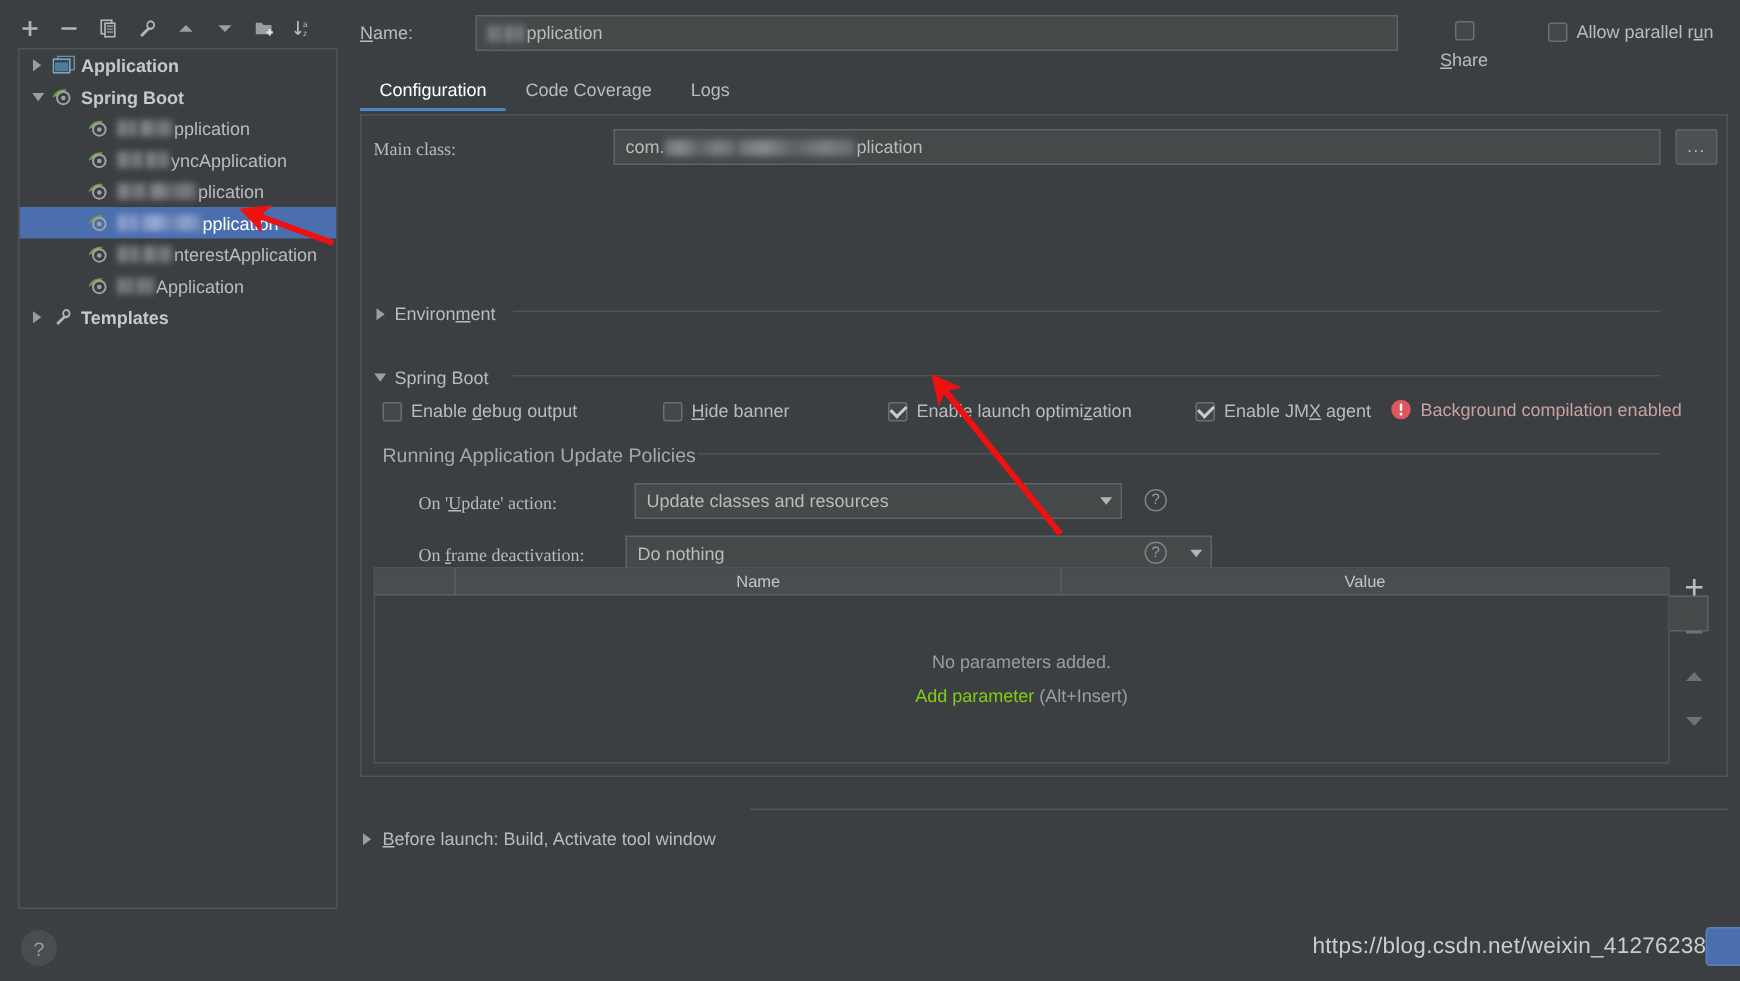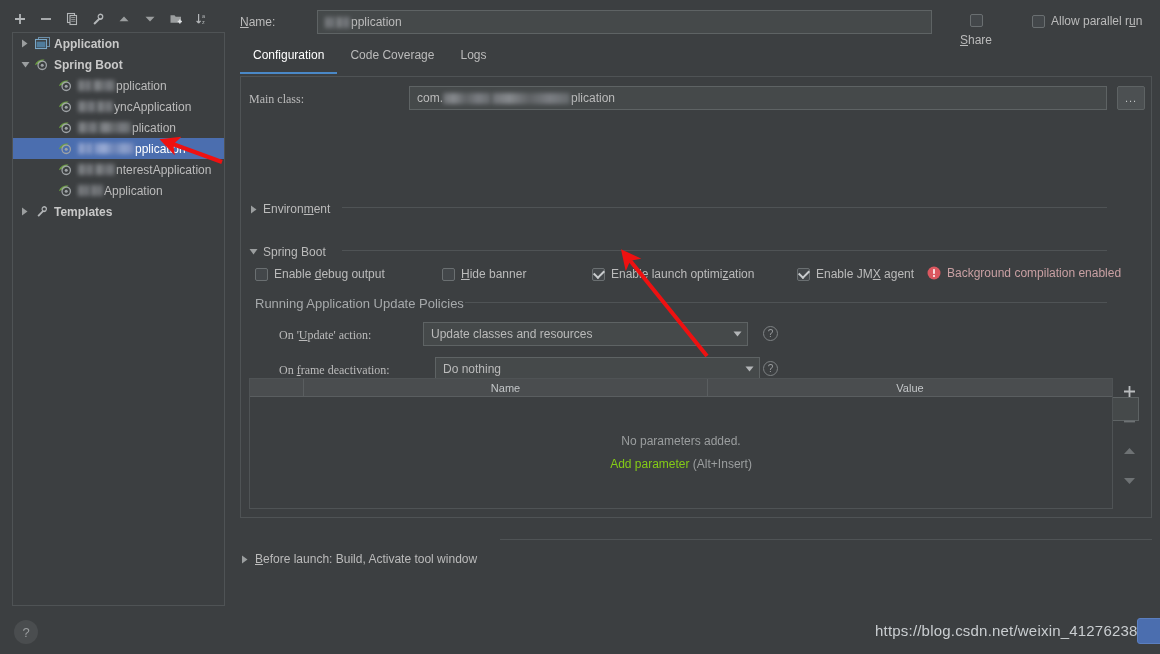--- a/index.html
+++ b/index.html
@@ -109,21 +109,21 @@
   #share-cb { position: absolute; left: 728px; top: 14px; flex-direction: column; }
   #parallel-cb { position: absolute; left: 800px; top: 14px; }
 
   
   #tab-bar {
     position: absolute; left: 8px; top: 48px; width: 912px; height: 26px;
     display: flex; align-items: flex-end;
   }
   .tab {
     height: 26px; padding: 0 13px;
-    display: flex; align-items: flex-start;
+    display: flex; align-items: center;
     font-size: 12px; color: #bbbbbb;
     border-bottom: 2px solid transparent;
   }
   .tab.active { color: #ffffff; border-bottom-color: #4a88c7; }
 
   
   #content-card {
     position: absolute; left: 8px; top: 76px; width: 912px; height: 442px;
     background: #3c3f41; border: 1px solid #4f5355;
   }
@@ -526,21 +526,21 @@
           <svg width="9" height="6" viewBox="0 0 9 6">
               <path d="M0.5 0.5 8.5 0.5 4.5 5.5z" fill="#b3b6b8"></path>
             </svg>
         </span>
       </div>
       <div class="help-icon" style="left:522px; top:249px;">
         <span>?</span>
       </div>
 
       <div class="row-label" style="left:38px; top:286px;">On <span class="mn">f</span>rame deactivation:</div>
-      <div class="combo" style="left:194px; top:280px; width:325px;gap:43px;">
+      <div class="combo" style="left:176px; top:280px; width:391px;gap:43px;">
         <span class="combo-text">Do nothing</span>
         <span class="combo-arrow">
           <svg width="9" height="6" viewBox="0 0 9 6">
               <path d="M0.5 0.5 8.5 0.5 4.5 5.5z" fill="#b3b6b8"></path>
             </svg>
         </span>
       </div>
       <div class="help-icon" style="left:522px; top:284px;">
         <span>?</span>
       </div>

